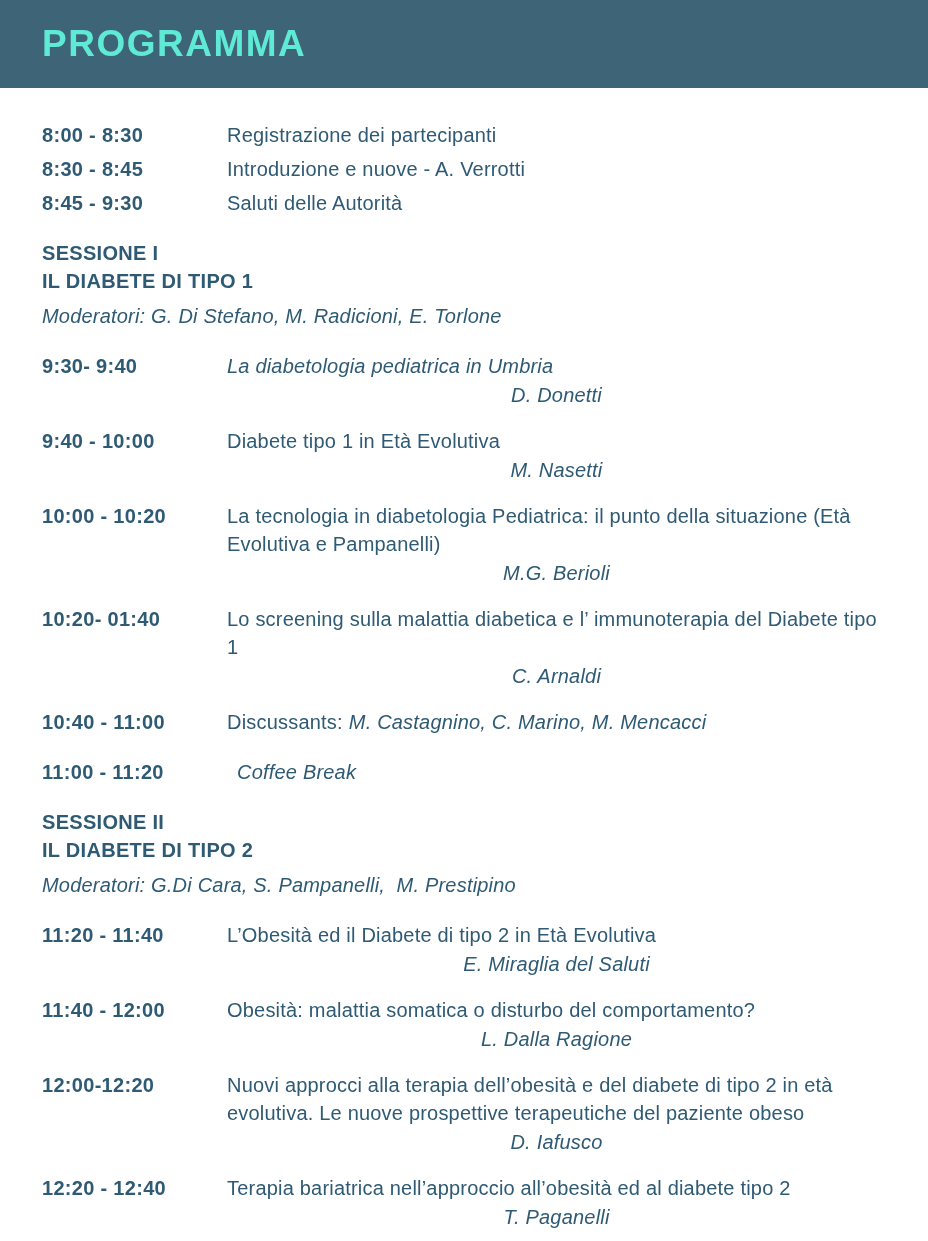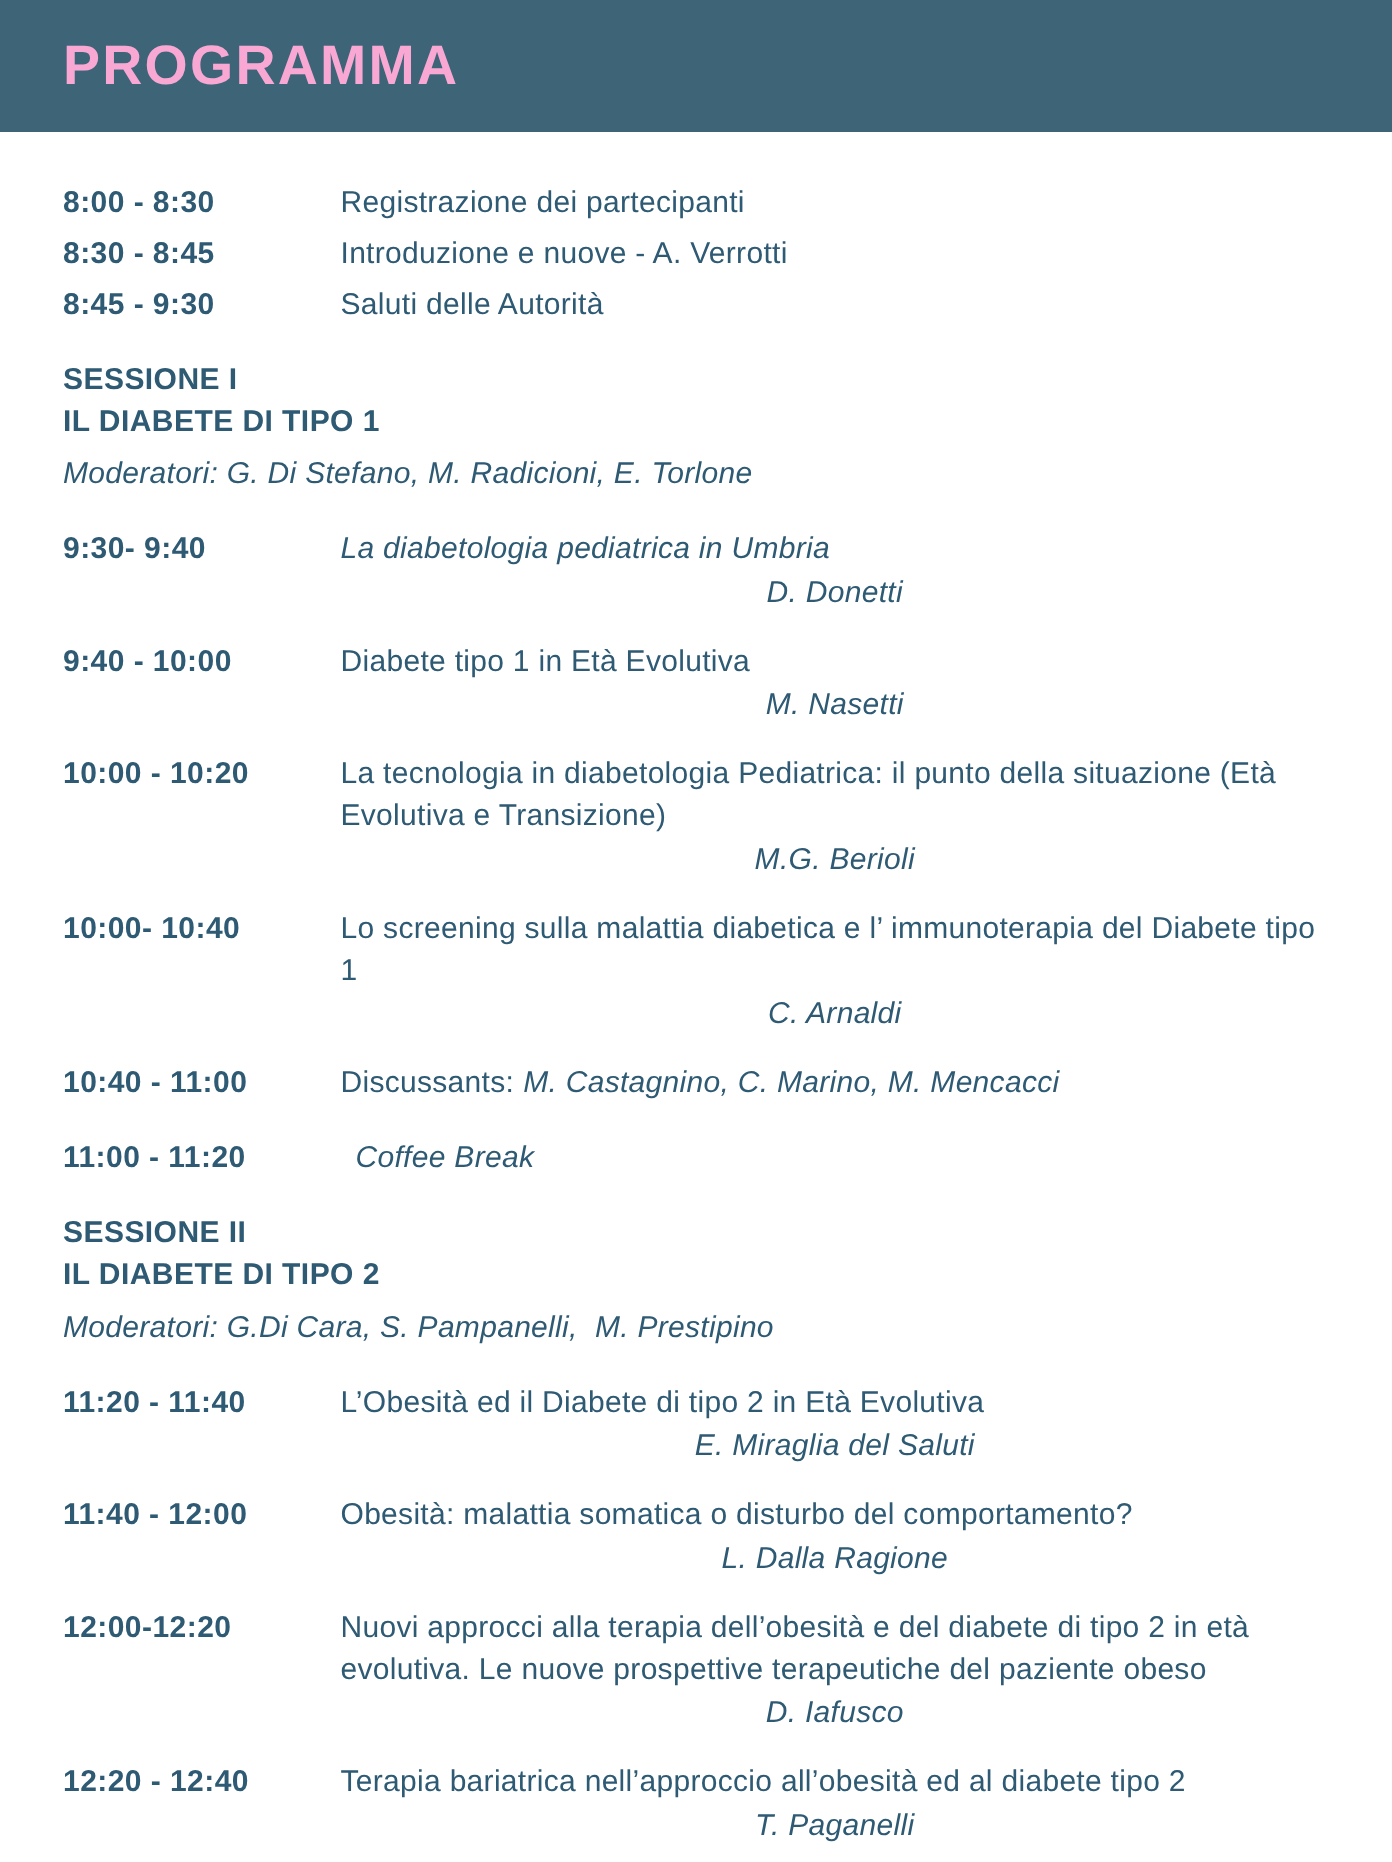--- a/index.html
+++ b/index.html
@@ -13,21 +13,21 @@
   }
   .banner {
     background: #3e6478;
     height: 88px;
     display: flex;
     align-items: center;
     padding-left: 42px;
   }
   .banner h1 {
     margin: 0;
-    color: #f9a8d4;
+    color: #5eead4;
     font-size: 37px;
     font-weight: bold;
     letter-spacing: 1.5px;
   }
   .content {
     padding: 33px 42px 30px 42px;
     font-size: 20px;
     line-height: 28px;
   }
   .row { display: flex; }
@@ -97,26 +97,26 @@
     <div class="row talk">
       <div class="time">9:40 - 10:00</div>
       <div class="desc">
         <div class="talk-title">Diabete tipo 1 in Età Evolutiva</div>
         <div class="speaker">M. Nasetti</div>
       </div>
     </div>
     <div class="row talk">
       <div class="time">10:00 - 10:20</div>
       <div class="desc">
-        <div class="talk-title">La tecnologia in diabetologia Pediatrica: il punto della situazione (Età Evolutiva e Transizione)</div>
+        <div class="talk-title">La tecnologia in diabetologia Pediatrica: il punto della situazione (Età Evolutiva e Pampanelli)</div>
         <div class="speaker">M.G. Berioli</div>
       </div>
     </div>
     <div class="row talk">
-      <div class="time">10:00- 10:40</div>
+      <div class="time">10:20- 01:40</div>
       <div class="desc">
         <div class="talk-title">Lo screening sulla malattia diabetica e l’ immunoterapia del Diabete tipo 1</div>
         <div class="speaker">C. Arnaldi</div>
       </div>
     </div>
 
     <div class="row disc-row">
       <div class="time">10:40 - 11:00</div>
       <div class="desc">
         <span>Discussants:</span><span class="disc-names">M. Castagnino, C. Marino, M. Mencacci</span>

